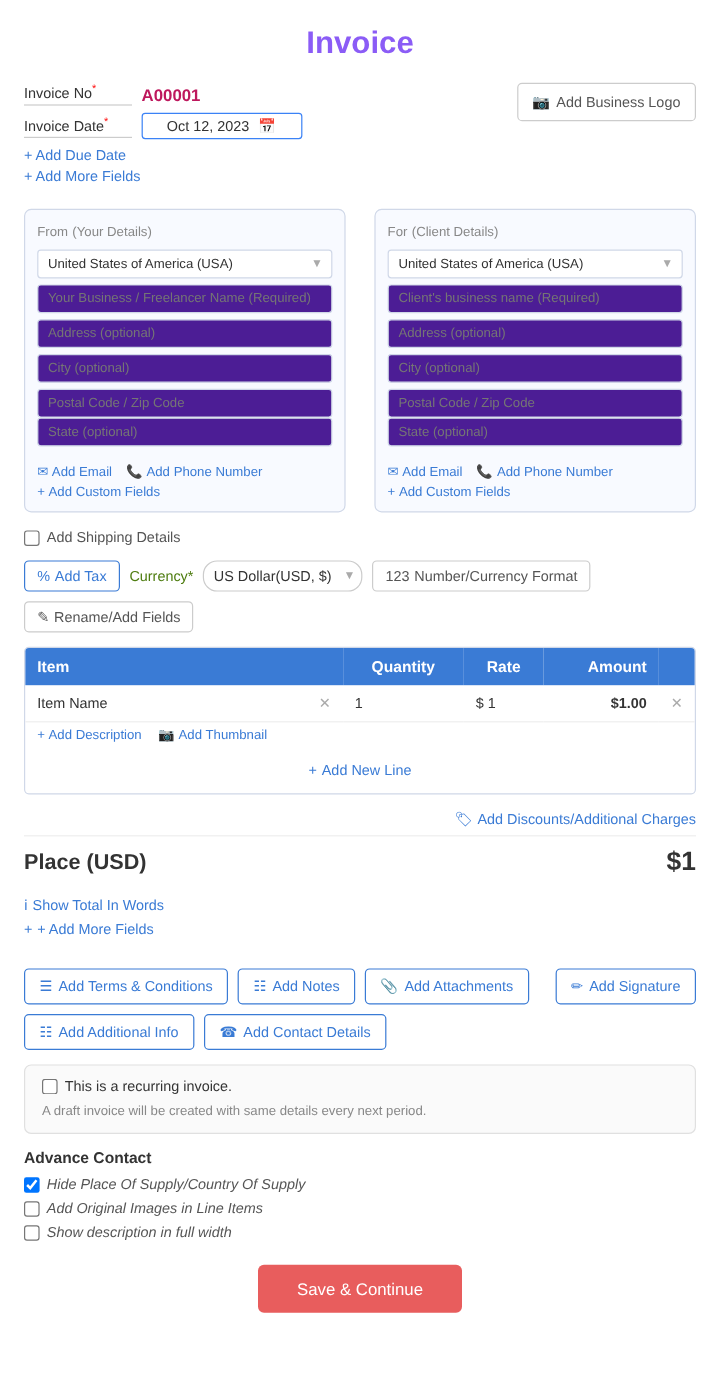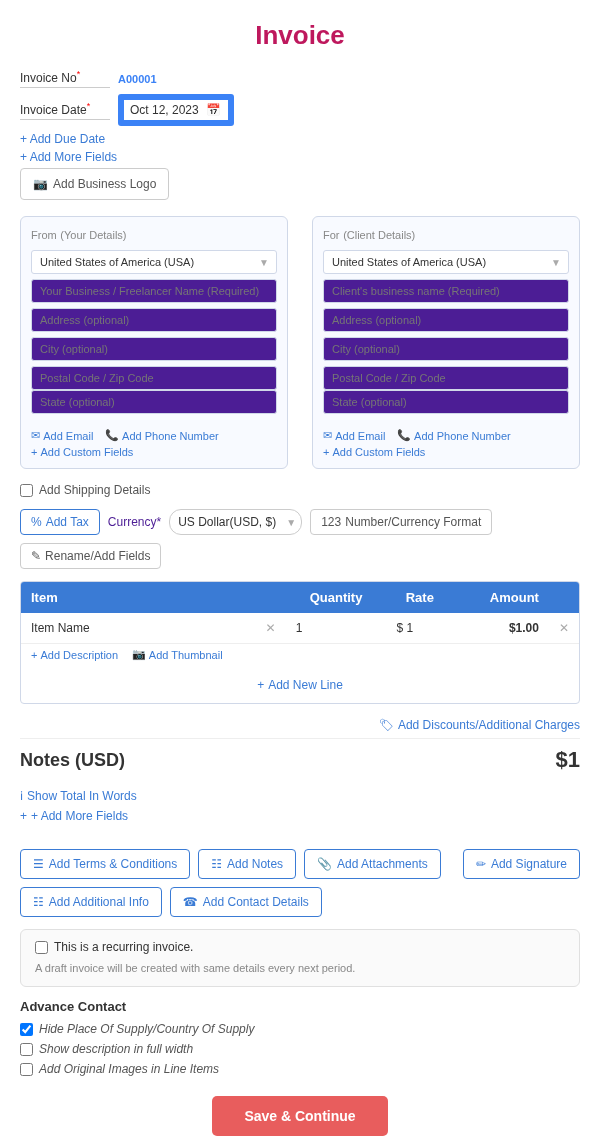--- a/index.html
+++ b/index.html
@@ -13,49 +13,48 @@
     .page-container {
       width: 600px;
       background: #fff;
       padding: 20px;
     }
     .page-title {
       text-align: center;
       font-size: 26px;
       font-weight: bold;
       margin-bottom: 18px;
-      color: #be185d;
+      color: #8b5cf6;
     }
     .invoice-meta {
       display: flex;
       justify-content: space-between;
       align-items: flex-start;
       margin-bottom: 16px;
-      flex-direction: column;
     }
     .meta-left { flex: 1; }
     .meta-row {
       display: flex;
       align-items: center;
       margin-bottom: 6px;
     }
     .meta-label {
       font-size: 12px;
       color: #333;
       min-width: 90px;
       border-bottom: 1px solid #ccc;
       padding-bottom: 2px;
     }
     .meta-label sup { color: red; font-size: 9px; }
     .date-field {
       display: flex;
       align-items: flex-start;
-      border: 6px solid #3b82f6;
+      border: 1px solid #3b82f6;
       border-radius: 3px;
-      padding: 3px 6px;
+      padding: 3px 20px;
       font-size: 12px;
       color: #333;
       margin-left: 8px;
       gap: 8px;
     }
     .calendar-icon { color: #aaa; font-size: 12px; }
     .add-link {
       color: #3a7bd5;
       font-size: 12px;
       cursor: pointer;
@@ -177,21 +176,21 @@
       font-size: 12px;
       color: #3a7bd5;
       cursor: pointer;
       background: #fff;
       display: flex;
       align-items: center;
       gap: 4px;
     }
     .currency-label {
       font-size: 12px;
-      color: #4c1d95;
+      color: #4d7c0f;
     }
     .currency-select-wrapper {
       position: relative;
     }
     .currency-select-wrapper select {
       border: 1px solid #ccc;
       border-radius: 12px;
       padding: 5px 24px 5px 8px;
       font-size: 12px;
       color: #333;
@@ -428,32 +427,32 @@
       padding-bottom: 20px;
     }
     .save-btn {
       background: #e85d5d;
       color: #fff;
       border: none;
       border-radius: 5px;
       padding: 12px 32px;
       font-size: 14px;
       cursor: pointer;
-      font-weight: 700;
+      font-weight: 400;
     }
     .table-wrapper {
       border: 1px solid #d0d8e8;
       border-radius: 4px;
       overflow: hidden;
       margin-bottom: 4px;
     }
     .invoice-no-value {
-      font-size: 11px;
+      font-size: 14px;
       font-weight: bold;
-      color: #3b82f6;
+      color: #be185d;
       margin-left: 8px;
     }
   </style>
 </head>
 <body>
 
 <div class="page-container">
 
   <div class="page-title">Invoice</div>
 
@@ -612,21 +611,21 @@
   </div>
 
   <div class="totals-section">
     <div class="discount-row">
       <span class="discount-link">
         <span>🏷</span>
         <span>Add Discounts/Additional Charges</span>
       </span>
     </div>
     <div class="total-row">
-      <span class="total-label">Notes (USD)</span>
+      <span class="total-label">Place (USD)</span>
       <span class="total-amount">$1</span>
     </div>
     <div class="total-options">
       <span class="total-option-link">
         <span>ℹ</span>
         <span>Show Total In Words</span>
       </span>
       <span class="total-option-link">
         <span>+</span>
         <span>+ Add More Fields</span>
@@ -674,25 +673,25 @@
   </div>
 
   <div class="advance-section">
     <div class="advance-title">Advance Contact</div>
     <div class="option-row">
       <input type="checkbox" checked="" style="">
       <span class="option-label">Hide Place Of Supply/Country Of Supply</span>
     </div>
     <div class="option-row">
       <input type="checkbox" style="">
-      <span class="option-label">Show description in full width</span>
+      <span class="option-label">Add Original Images in Line Items</span>
     </div>
     <div class="option-row">
       <input type="checkbox" style="">
-      <span class="option-label">Add Original Images in Line Items</span>
+      <span class="option-label">Show description in full width</span>
     </div>
   </div>
 
   <div class="save-btn-row">
     <button class="save-btn">Save &amp; Continue</button>
   </div>
 
 </div>
 
 </body></html>

